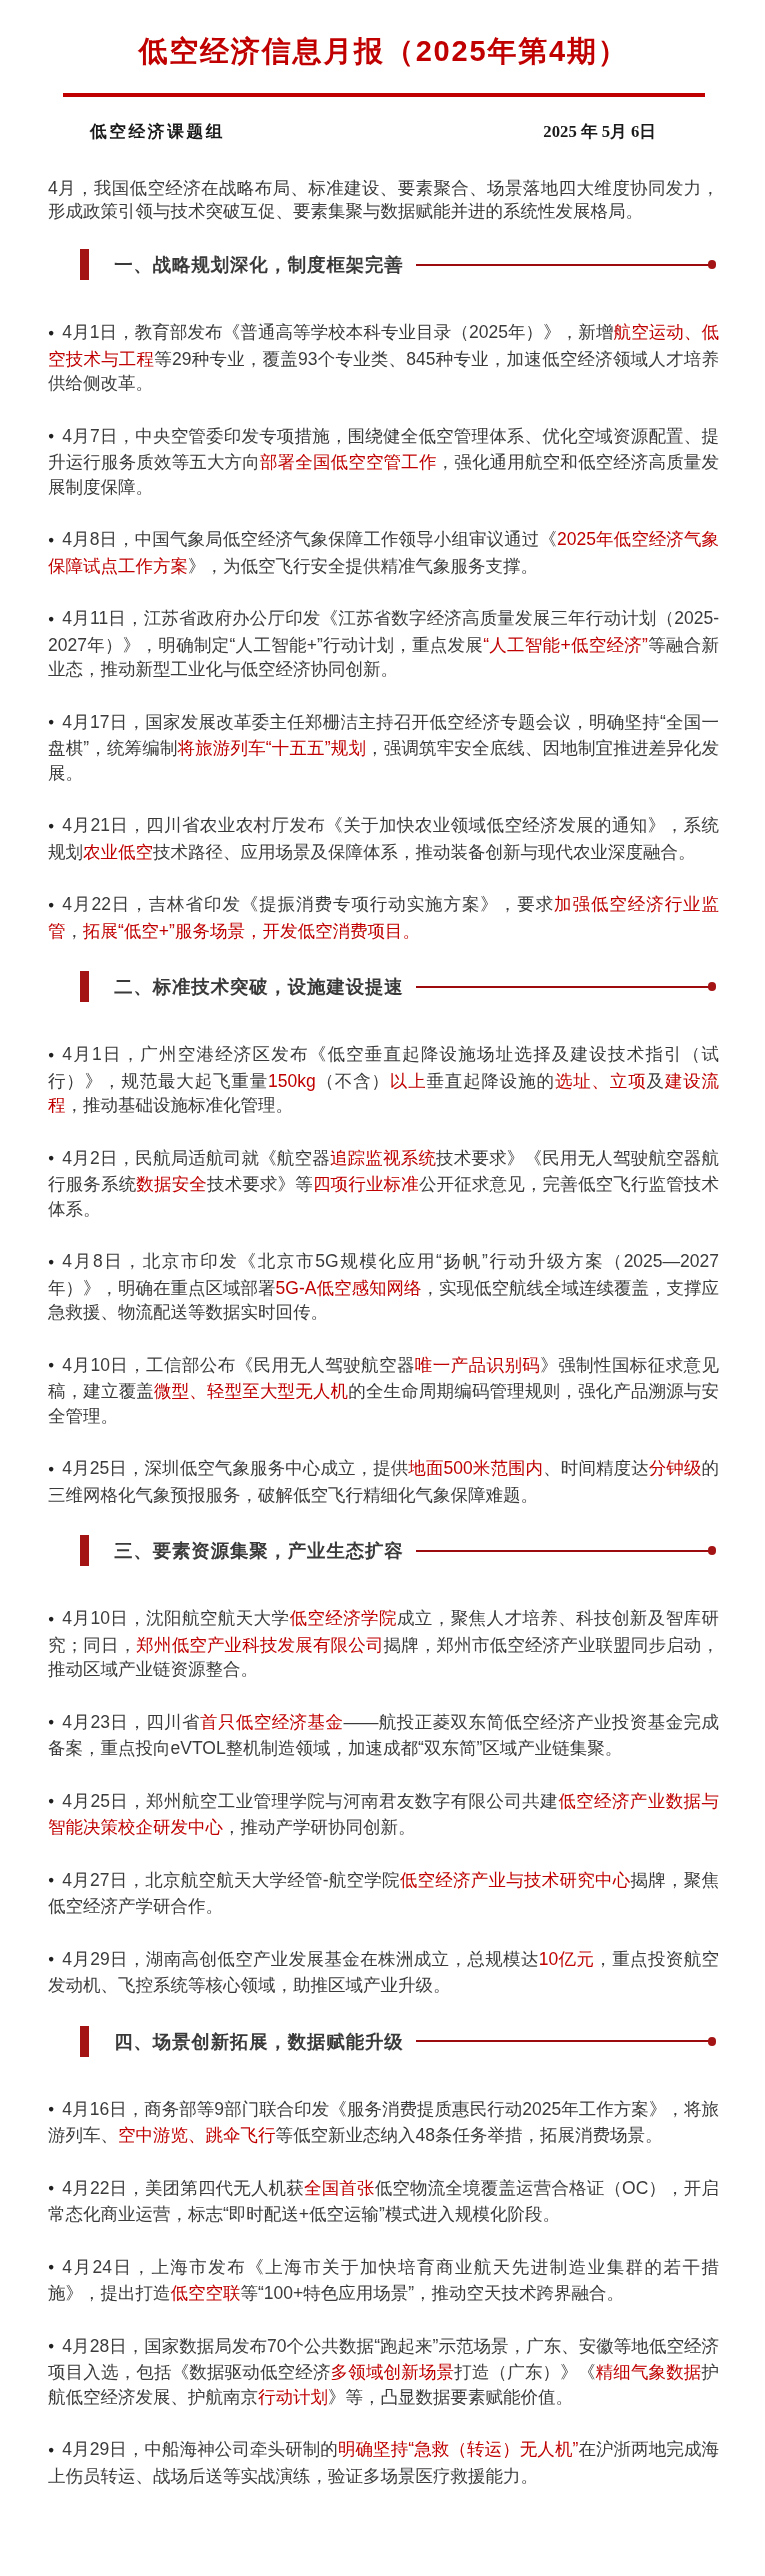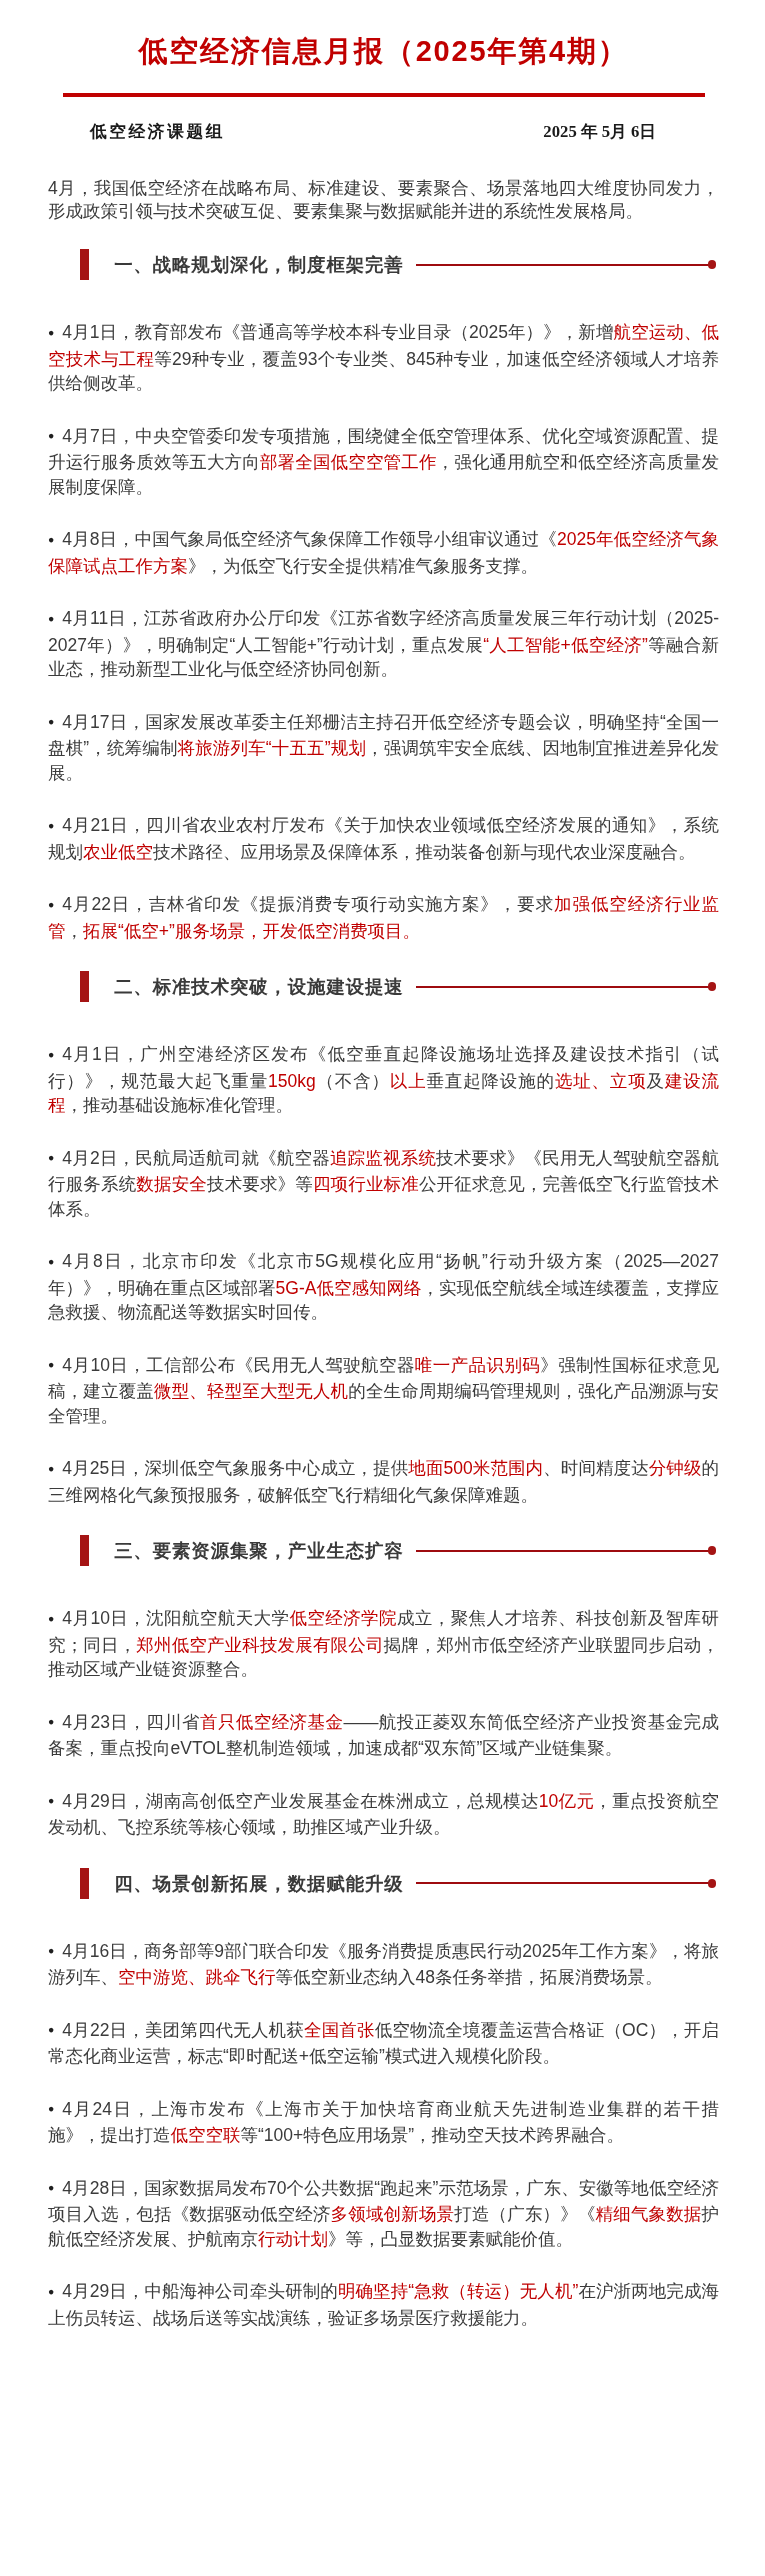--- a/index.html
+++ b/index.html
@@ -108,20 +108,22 @@
       <section class="news-section">
         <div class="section-header">
           <span class="section-bar"></span>
           <span class="section-title">三、要素资源集聚，产业生态扩容</span>
           <span class="section-line">
             <span class="section-dot"></span>
           </span>
         </div>
         <p class="item"><span class="bullet-dot">●</span><span class="plain">4月10日，沈阳航空航天大学</span><span class="red">低空经济学院</span><span class="plain">成立，聚焦人才培养、科技创新及智库研究；同日，</span><span class="red">郑州低空产业科技发展有限公司</span><span class="plain">揭牌，郑州市低空经济产业联盟同步启动，推动区域产业链资源整合。</span></p>
         <p class="item"><span class="bullet-dot">●</span><span class="plain">4月23日，四川省</span><span class="red">首只低空经济基金</span><span class="plain">——航投正菱双东简低空经济产业投资基金完成备案，重点投向eVTOL整机制造领域，加速成都“双东简”区域产业链集聚。</span></p>
+        <p class="item"><span class="bullet-dot">●</span><span class="plain">4月25日，郑州航空工业管理学院与河南君友数字有限公司共建</span><span class="red">低空经济产业数据与智能决策校企研发中心</span><span class="plain">，推动产学研协同创新。</span></p>
+        <p class="item"><span class="bullet-dot">●</span><span class="plain">4月27日，北京航空航天大学经管-航空学院</span><span class="red">低空经济产业与技术研究中心</span><span class="plain">揭牌，聚焦低空经济产学研合作。</span></p>
         <p class="item"><span class="bullet-dot">●</span><span class="plain">4月29日，湖南高创低空产业发展基金在株洲成立，总规模达</span><span class="red">10亿元</span><span class="plain">，重点投资航空发动机、飞控系统等核心领域，助推区域产业升级。</span></p>
       </section>
       <section class="news-section">
         <div class="section-header">
           <span class="section-bar"></span>
           <span class="section-title">四、场景创新拓展，数据赋能升级</span>
           <span class="section-line">
             <span class="section-dot"></span>
           </span>
         </div>

